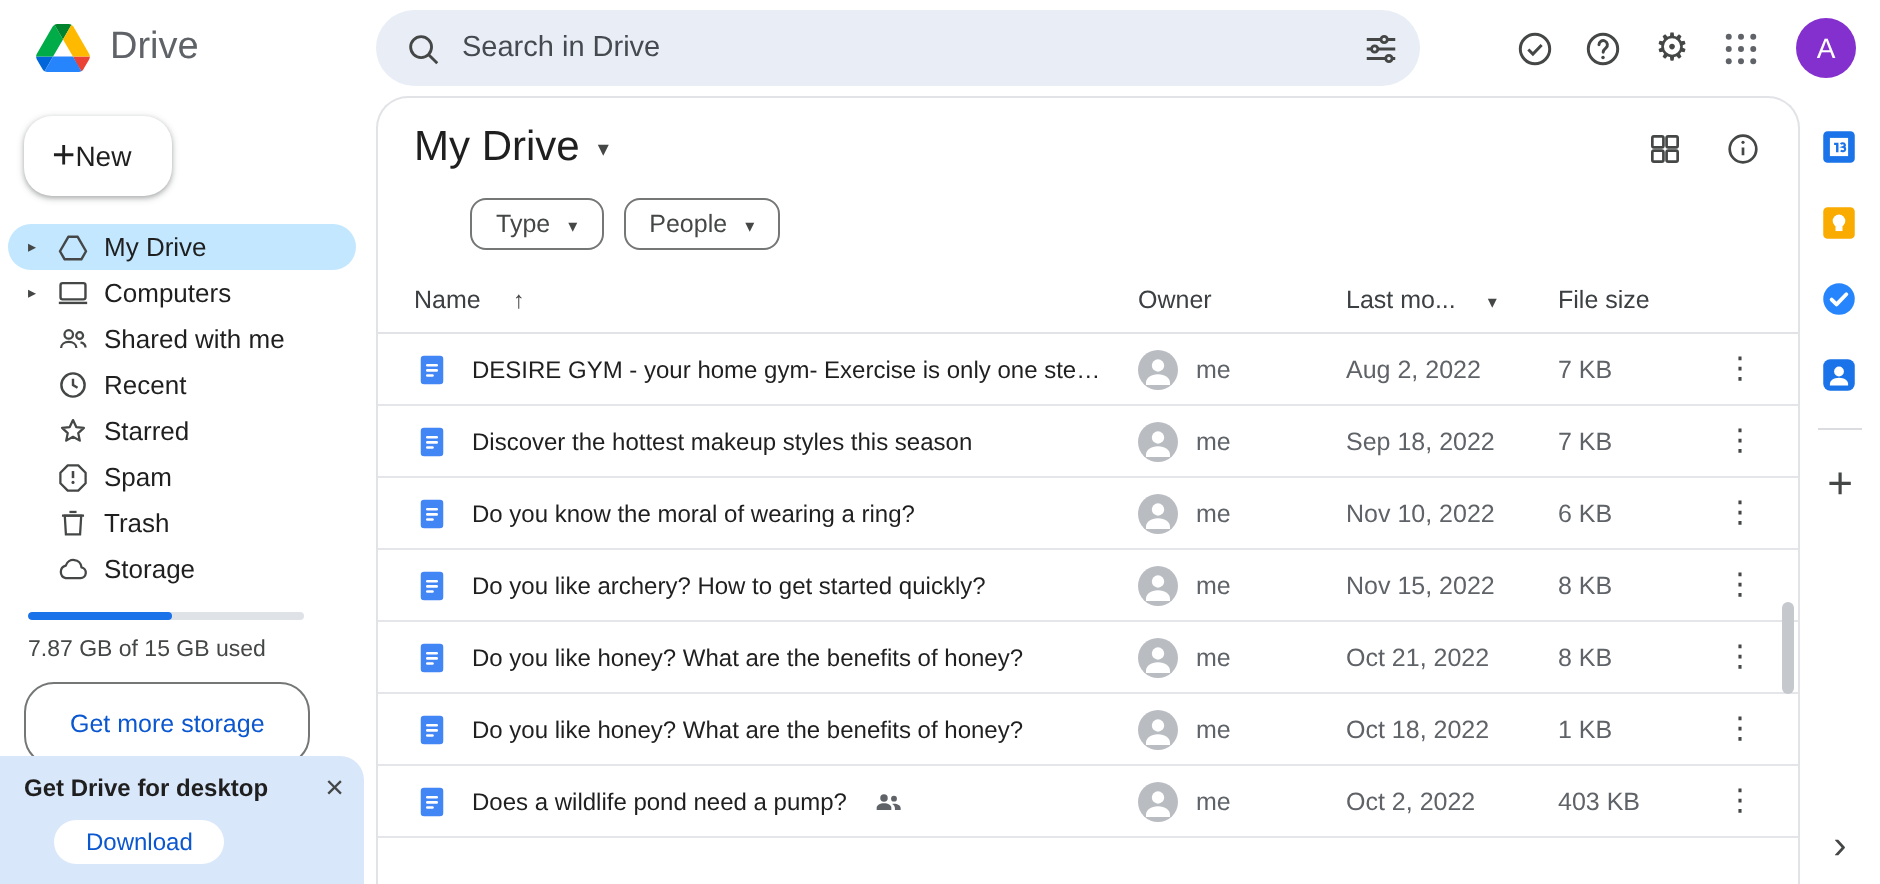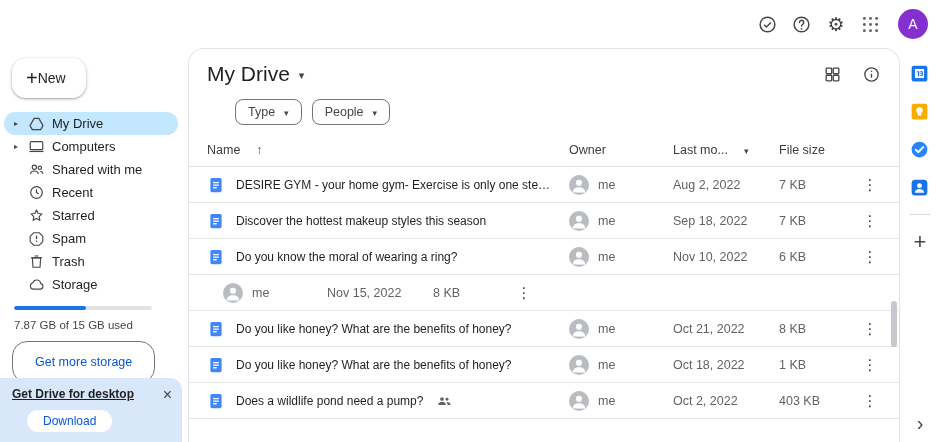--- a/index.html
+++ b/index.html
@@ -45,21 +45,21 @@
   .nav-arrow.hidden-arrow::before { content: ""; }
   .nav-icon { width: 17px; height: 17px; flex: none; }
   .storage-bar { height: 4px; border-radius: 2px; background: #dfe3e8; margin: 10px 36px 0 14px; overflow: hidden; }
   .storage-fill { height: 100%; background: #1a73e8; border-radius: 2px; }
   .storage-text { font-size: 11.5px; color: #444746; margin: 9px 0 10px 14px; }
   .more-storage { margin-left: 12px; height: 42px; padding: 0 22px; border: 1px solid #747775;
     border-radius: 15px; background: #fff; color: #0b57d0; font-size: 12.5px; }
   .promo { position: absolute; left: 0; bottom: 0; width: 182px; height: 64px; background: #d9e7fb;
     border-radius: 0 12px 0 0; padding: 9px 10px 0 12px; }
   .promo-head { display: flex; align-items: flex-start; justify-content: space-between; }
-  .promo-title { font-size: 12px; font-weight: bold; color: #1f1f1f; text-decoration: underline; }
+  .promo-title { font-size: 12px; font-weight: bold; color: #1f1f1f; }
   .promo-close { cursor: pointer; line-height: 1; }
   .promo-close::before { content: "×"; font-size: 16px; color: #444746; }
   .promo-btn { margin: 7px 0 0 15px; background: #fff; border-radius: 13px; color: #0b57d0;
     font-size: 12px; padding: 4px 16px; }
 
   
   .main { position: relative; flex: 1; min-width: 0; background: #fff; border: 1px solid #e1e3e6;
     border-bottom: none; border-radius: 16px 16px 0 0; overflow: hidden; }
   .main-head { display: flex; align-items: center; padding: 13px 18px 0 18px; }
   .title-wrap { display: flex; align-items: center; gap: 9px; cursor: pointer; }
@@ -221,20 +221,40 @@
         <rect x="3" y="3" width="18" height="18" rx="4" fill="#1a73e8"></rect>
         <circle cx="12" cy="10" r="2.8" fill="#fff"></circle>
         <path d="M12 13.6c-3 0-5.2 1.6-5.2 3.6v.8h10.4v-.8c0-2-2.2-3.6-5.2-3.6z" fill="#fff"></path>
       </symbol>
   </defs>
 </svg>
 
 <div class="page">
 
   <header class="topbar">
+    <div class="brand">
+      <svg class="drive-logo" viewBox="0 0 87.3 78">
+        <path d="M6.6 66.85l3.85 6.65c.8 1.4 1.95 2.5 3.3 3.3l13.75-23.8h-27.5c0 1.55.4 3.1 1.2 4.5z" fill="#0066da"></path>
+        <path d="M43.65 25L29.9 1.2c-1.35.8-2.5 1.9-3.3 3.3l-25.4 44a9.06 9.06 0 00-1.2 4.5h27.5z" fill="#00ac47"></path>
+        <path d="M73.55 76.8c1.35-.8 2.5-1.9 3.3-3.3l1.6-2.75 7.65-13.25c.8-1.4 1.2-2.95 1.2-4.5h-27.5l5.85 11.5z" fill="#ea4335"></path>
+        <path d="M43.65 25l13.75-23.8c-1.35-.8-2.9-1.2-4.5-1.2h-18.5c-1.6 0-3.15.45-4.5 1.2z" fill="#00832d"></path>
+        <path d="M59.8 53H27.5L13.75 76.8c1.35.8 2.9 1.2 4.5 1.2h50.8c1.6 0 3.15-.45 4.5-1.2z" fill="#2684fc"></path>
+        <path d="M73.4 26.5l-12.7-22c-.8-1.4-1.95-2.5-3.3-3.3L43.65 25 59.8 53h27.45c0-1.55-.4-3.1-1.2-4.5z" fill="#ffba00"></path>
+      </svg>
+      <span class="brand-name">Drive</span>
+    </div>
+    <div class="search">
+      <svg class="s-icon">
+          <use href="#icon-search"></use>
+        </svg>
+      <input class="search-input" type="text" placeholder="Search in Drive" style="">
+      <svg class="s-icon">
+          <use href="#icon-tune"></use>
+        </svg>
+    </div>
     <div class="top-actions">
       <svg class="t-icon">
           <use href="#icon-check-circle"></use>
         </svg>
       <svg class="t-icon">
           <use href="#icon-help"></use>
         </svg>
       <span class="gear"></span>
       <svg class="t-icon">
           <use href="#icon-apps"></use>
@@ -433,20 +453,27 @@
       <span class="owner-name">me</span>
     </div>
     <div class="col col-modified cell-muted">Nov 10, 2022</div>
     <div class="col col-size cell-muted">6 KB</div>
     <div class="col col-menu">
               <span class="kebab"></span>
             </div>
   </div>
 
   <div class="row">
+    <div class="col col-name">
+      <svg class="doc-icon">
+                <use href="#icon-doc"></use>
+              </svg>
+      <span class="fname">Do you like archery? How to get started quickly?</span>
+
+    </div>
     <div class="col col-owner owner-cell">
       <span class="owner-avatar">
                 <svg viewBox="0 0 24 24">
                   <use href="#icon-person-fill"></use>
                 </svg>
               </span>
       <span class="owner-name">me</span>
     </div>
     <div class="col col-modified cell-muted">Nov 15, 2022</div>
     <div class="col col-size cell-muted">8 KB</div>

